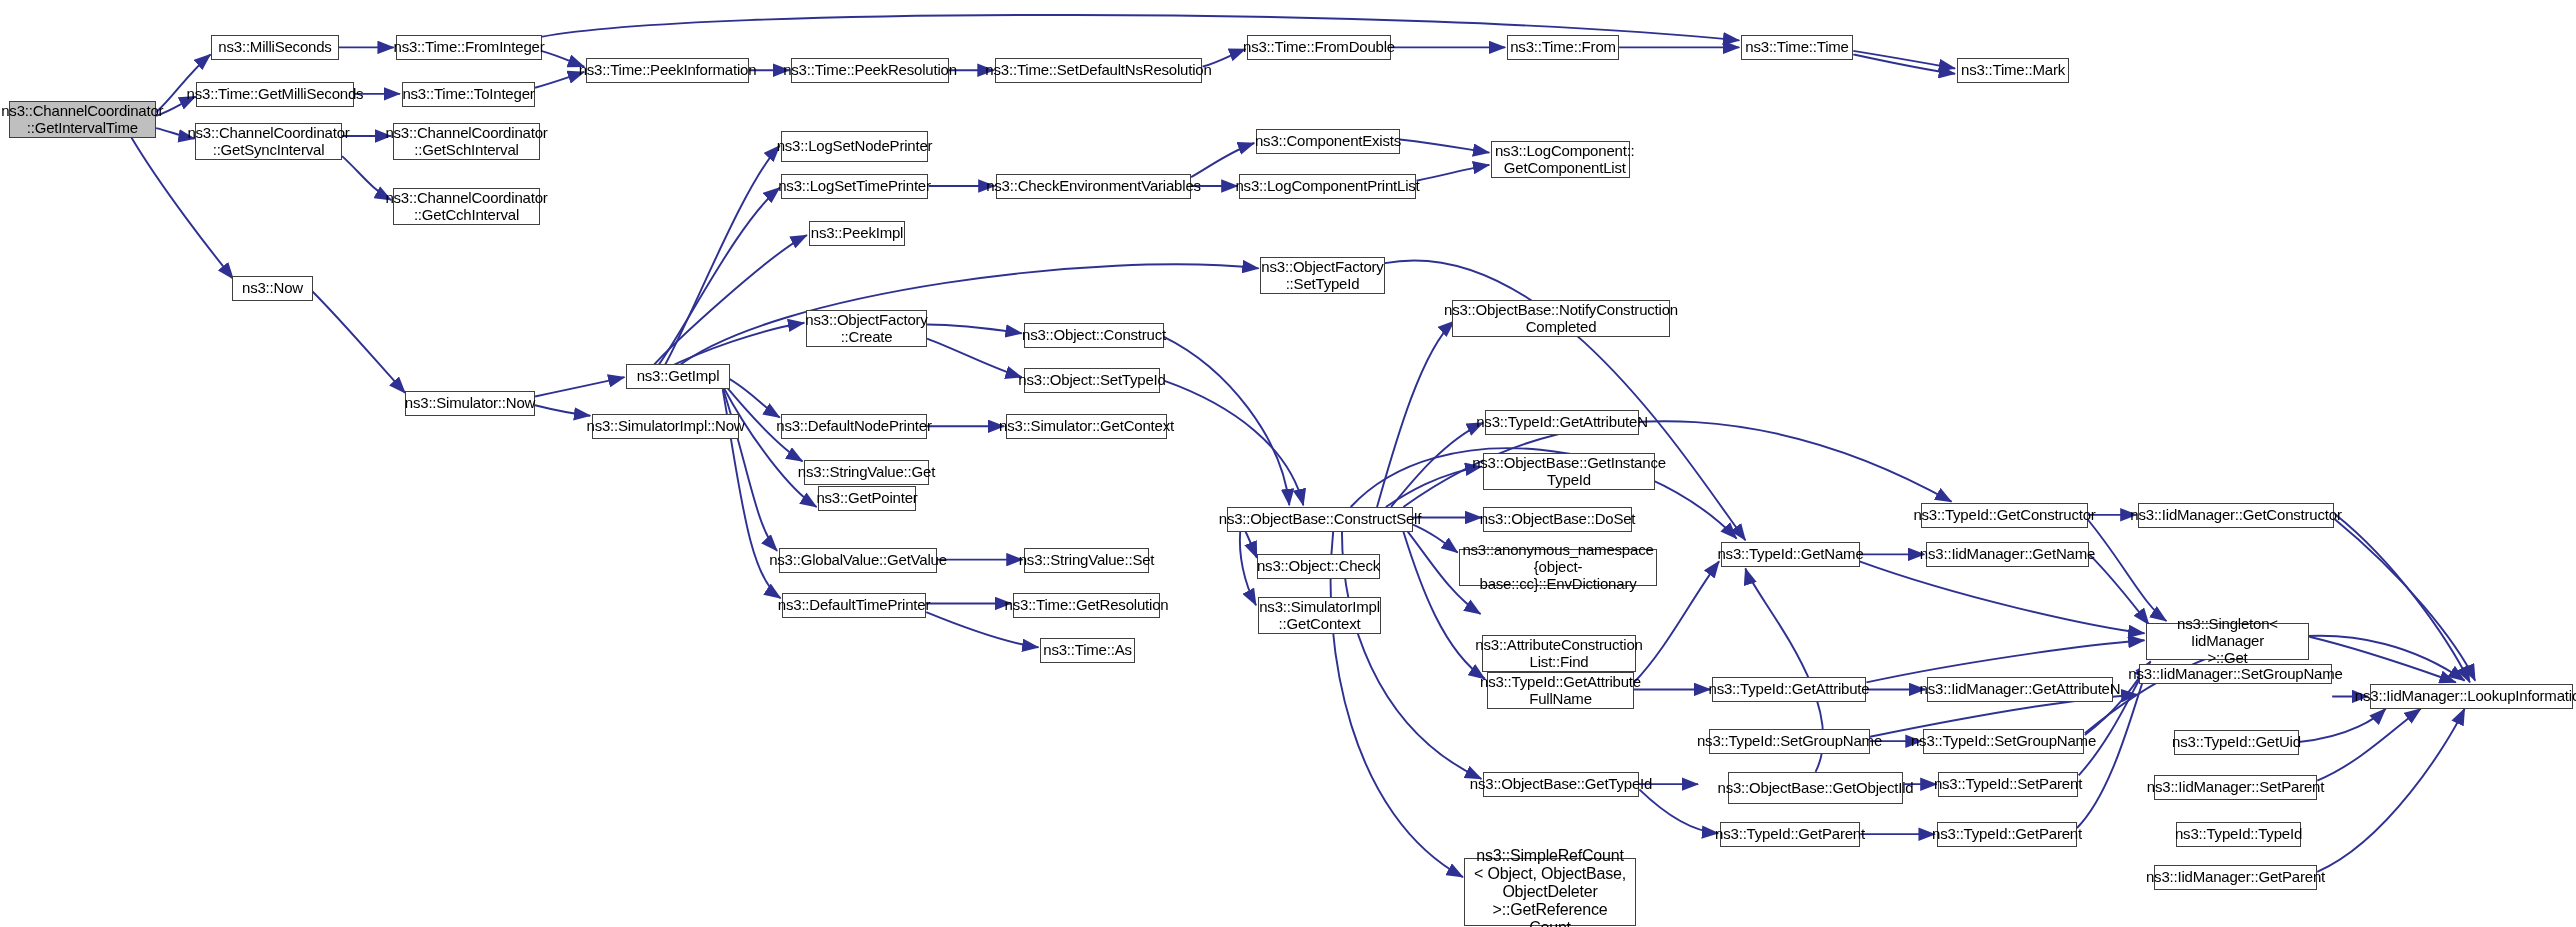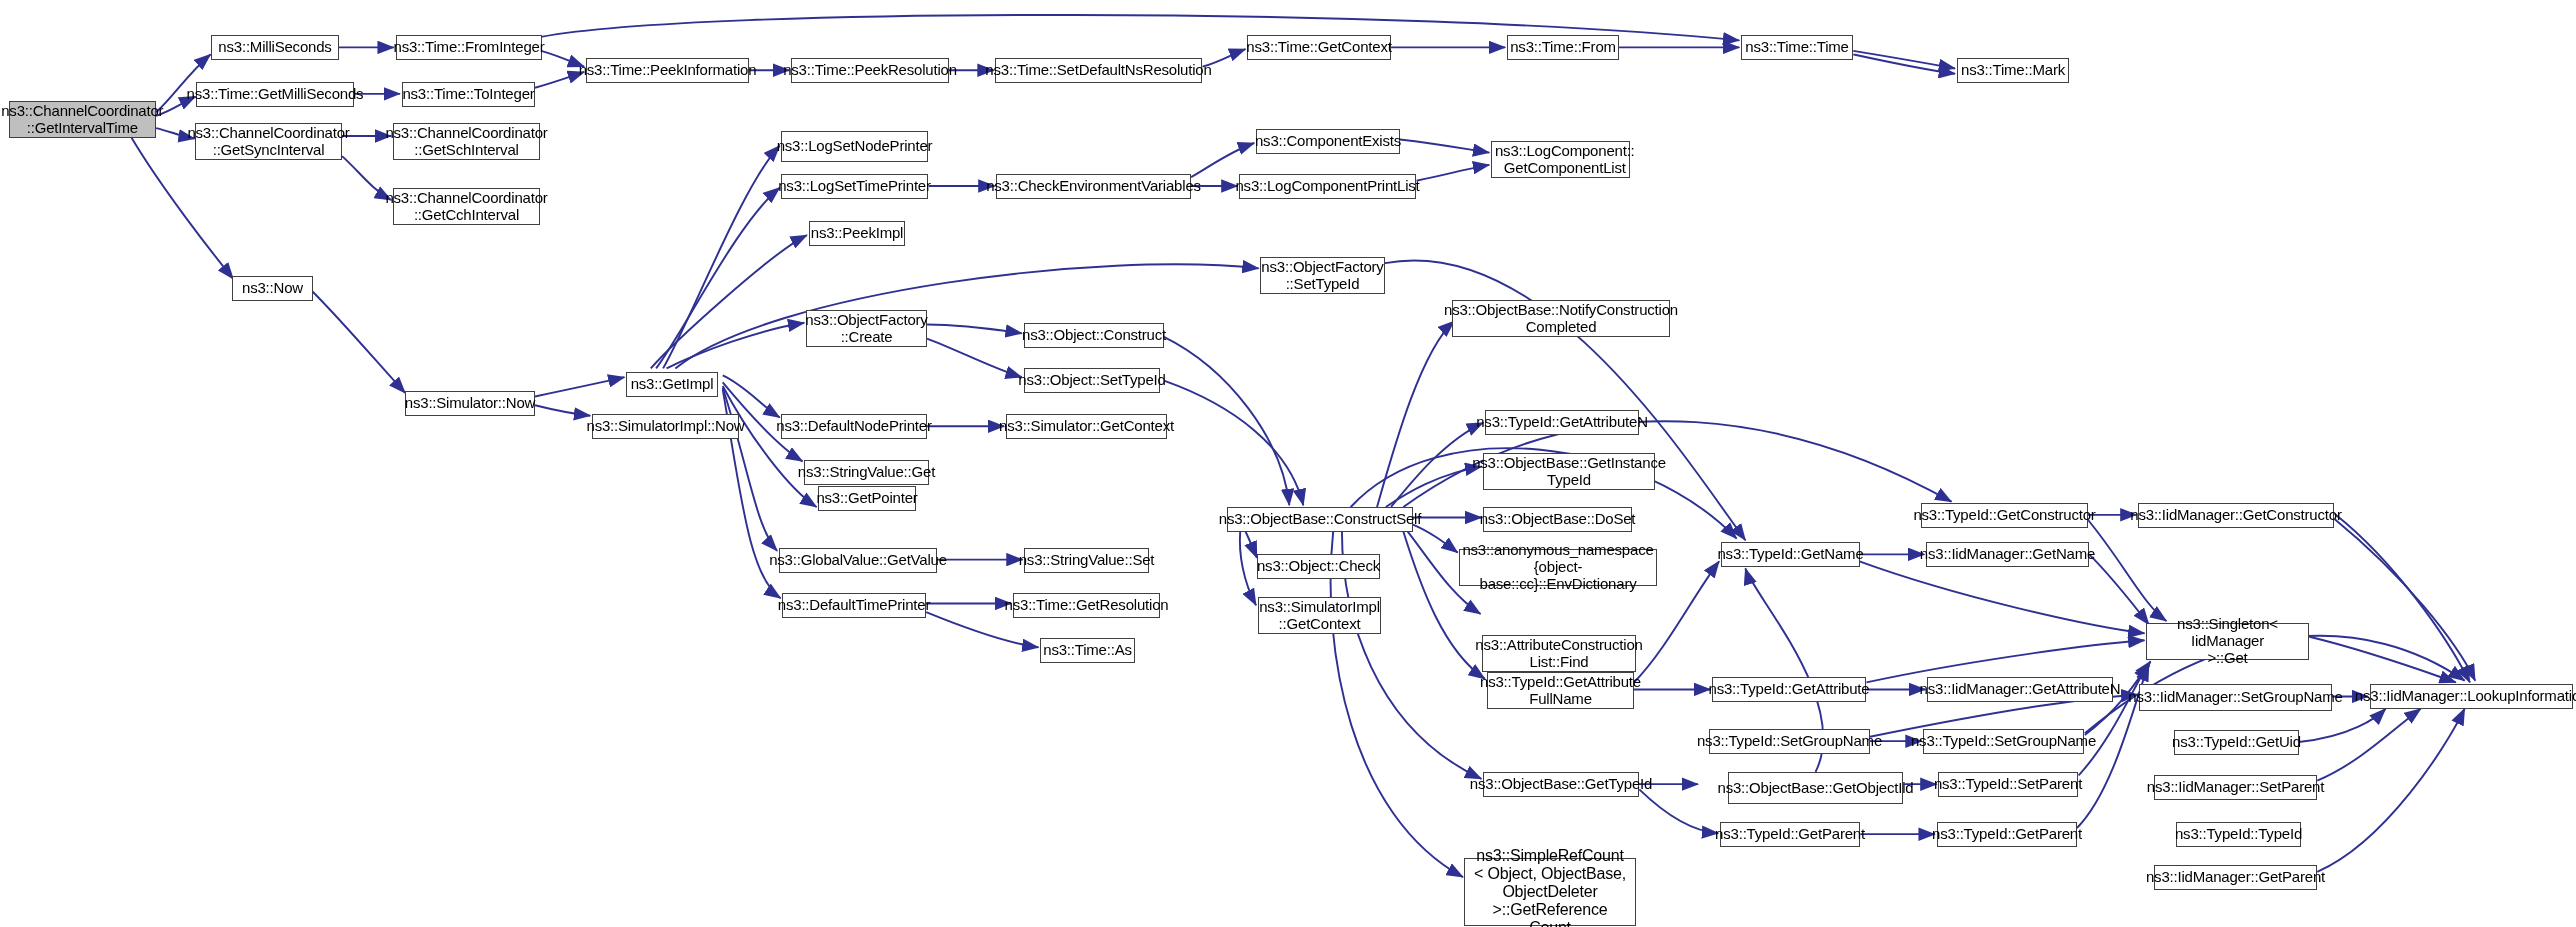--- a/index.html
+++ b/index.html
@@ -141,41 +141,41 @@
       <div class="node" style="left: 232px; top: 276px; width: 81px; height: 24.6px;">ns3::Now</div>
       <div class="node" style="left: 396px; top: 35px; width: 146px; height: 24.6px;">ns3::Time::FromInteger</div>
       <div class="node" style="left: 402px; top: 82px; width: 133px; height: 24.6px;">ns3::Time::ToInteger</div>
       <div class="node" style="left: 393px; top: 123px; width: 147px; height: 37px;">ns3::ChannelCoordinator
 ::GetSchInterval</div>
       <div class="node" style="left: 393px; top: 188px; width: 147px; height: 37px;">ns3::ChannelCoordinator
 ::GetCchInterval</div>
       <div class="node" style="left: 586px; top: 58px; width: 163px; height: 24.6px;">ns3::Time::PeekInformation</div>
       <div class="node" style="left: 791px; top: 58px; width: 158px; height: 24.6px;">ns3::Time::PeekResolution</div>
       <div class="node" style="left: 995px; top: 58px; width: 207px; height: 24.6px;">ns3::Time::SetDefaultNsResolution</div>
-      <div class="node" style="left: 1247px; top: 35px; width: 144px; height: 24.6px;">ns3::Time::GetContext</div>
+      <div class="node" style="left: 1247px; top: 35px; width: 144px; height: 24.6px;">ns3::Time::FromDouble</div>
       <div class="node" style="left: 1507px; top: 35px; width: 112px; height: 24.6px;">ns3::Time::From</div>
       <div class="node" style="left: 1741px; top: 35px; width: 112px; height: 24.6px;">ns3::Time::Time</div>
       <div class="node" style="left: 1957px; top: 58px; width: 112px; height: 24.6px;">ns3::Time::Mark</div>
       <div class="node" style="left: 781px; top: 131px; width: 147px; height: 31px;">ns3::LogSetNodePrinter</div>
       <div class="node" style="left: 781px; top: 174px; width: 147px; height: 24.6px;">ns3::LogSetTimePrinter</div>
       <div class="node" style="left: 809px; top: 221px; width: 96px; height: 24.6px;">ns3::PeekImpl</div>
       <div class="node" style="left: 996px; top: 174px; width: 195px; height: 24.6px;">ns3::CheckEnvironmentVariables</div>
       <div class="node" style="left: 1256px; top: 129px; width: 144px; height: 24.6px;">ns3::ComponentExists</div>
       <div class="node" style="left: 1239px; top: 174px; width: 177px; height: 24.6px;">ns3::LogComponentPrintList</div>
       <div class="node" style="left: 1491px; top: 141px; width: 139px; height: 37px; padding-left: 12px;">ns3::LogComponent::
 GetComponentList</div>
       <div class="node" style="left: 1260px; top: 257px; width: 125px; height: 37px;">ns3::ObjectFactory
 ::SetTypeId</div>
       <div class="node" style="left: 806px; top: 310px; width: 121px; height: 37px;">ns3::ObjectFactory
 ::Create</div>
       <div class="node" style="left: 1024px; top: 323px; width: 140px; height: 24.6px;">ns3::Object::Construct</div>
       <div class="node" style="left: 1024px; top: 368px; width: 136px; height: 24.6px;">ns3::Object::SetTypeId</div>
       <div class="node" style="left: 1452px; top: 300px; width: 218px; height: 37px;">ns3::ObjectBase::NotifyConstruction
 Completed</div>
-      <div class="node" style="left: 626px; top: 372px; width: 92px; height: 24.6px;">ns3::GetImpl</div>
+      <div class="node" style="left: 626px; top: 364px; width: 104px; height: 24.6px;">ns3::GetImpl</div>
       <div class="node" style="left: 592px; top: 414px; width: 147px; height: 24.6px;">ns3::SimulatorImpl::Now</div>
       <div class="node" style="left: 405px; top: 391px; width: 130px; height: 24.6px;">ns3::Simulator::Now</div>
       <div class="node" style="left: 781px; top: 414px; width: 146px; height: 24.6px;">ns3::DefaultNodePrinter</div>
       <div class="node" style="left: 804px; top: 460px; width: 125px; height: 24.6px;">ns3::StringValue::Get</div>
       <div class="node" style="left: 818px; top: 486px; width: 98px; height: 24.6px;">ns3::GetPointer</div>
       <div class="node" style="left: 779px; top: 548px; width: 158px; height: 24.6px;">ns3::GlobalValue::GetValue</div>
       <div class="node" style="left: 782px; top: 593px; width: 144px; height: 24.6px;">ns3::DefaultTimePrinter</div>
       <div class="node" style="left: 1006px; top: 414px; width: 161px; height: 24.6px;">ns3::Simulator::GetContext</div>
       <div class="node" style="left: 1024px; top: 548px; width: 125px; height: 24.6px;">ns3::StringValue::Set</div>
       <div class="node" style="left: 1013px; top: 593px; width: 147px; height: 24.6px;">ns3::Time::GetResolution</div>
@@ -206,21 +206,21 @@
       <div class="node" style="left: 1720px; top: 822px; width: 140px; height: 24.6px;">ns3::TypeId::GetParent</div>
       <div class="node" style="left: 1921px; top: 503px; width: 167px; height: 24.6px;">ns3::TypeId::GetConstructor</div>
       <div class="node" style="left: 1926px; top: 542px; width: 163px; height: 24.6px;">ns3::IidManager::GetName</div>
       <div class="node" style="left: 1927px; top: 677px; width: 186px; height: 24.6px;">ns3::IidManager::GetAttributeN</div>
       <div class="node" style="left: 1923px; top: 729px; width: 161px; height: 24.6px;">ns3::TypeId::SetGroupName</div>
       <div class="node" style="left: 1938px; top: 772px; width: 140px; height: 24.6px; text-align: right;">ns3::TypeId::SetParent</div>
       <div class="node" style="left: 1937px; top: 822px; width: 140px; height: 24.6px;">ns3::TypeId::GetParent</div>
       <div class="node" style="left: 2138px; top: 503px; width: 196px; height: 24.6px;">ns3::IidManager::GetConstructor</div>
       <div class="node" style="left: 2146px; top: 623px; width: 163px; height: 37px;">ns3::Singleton&lt; IidManager
 &gt;::Get</div>
-      <div class="node" style="left: 2139px; top: 684px; width: 193px; height: 27px;">ns3::IidManager::SetGroupName</div>
+      <div class="node" style="left: 2139px; top: 664px; width: 193px; height: 20px;">ns3::IidManager::SetGroupName</div>
       <div class="node" style="left: 2174px; top: 730px; width: 125px; height: 24.6px;">ns3::TypeId::GetUid</div>
       <div class="node" style="left: 2154px; top: 775px; width: 163px; height: 24.6px;">ns3::IidManager::SetParent</div>
       <div class="node" style="left: 2176px; top: 822px; width: 125px; height: 24.6px;">ns3::TypeId::TypeId</div>
       <div class="node" style="left: 2154px; top: 865px; width: 163px; height: 24.6px;">ns3::IidManager::GetParent</div>
       <div class="node" style="left: 2370px; top: 684px; width: 203px; height: 24.6px;">ns3::IidManager::LookupInformation</div>
     </div>
 </div>
 
 
 </body></html>

